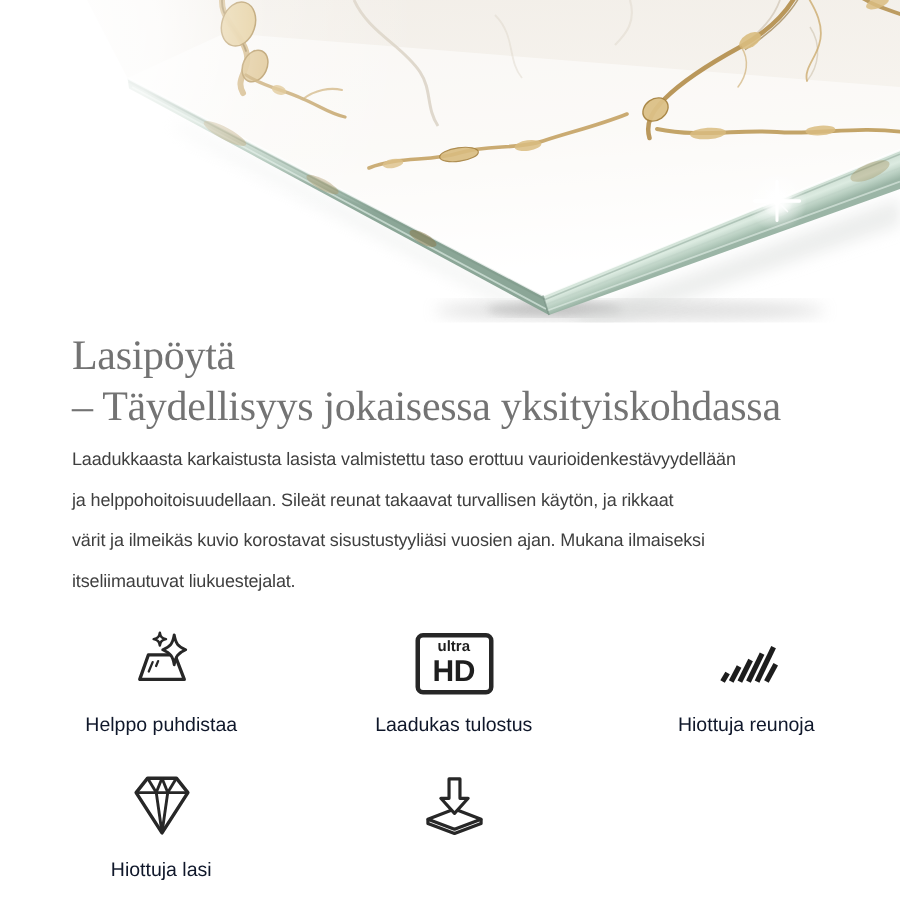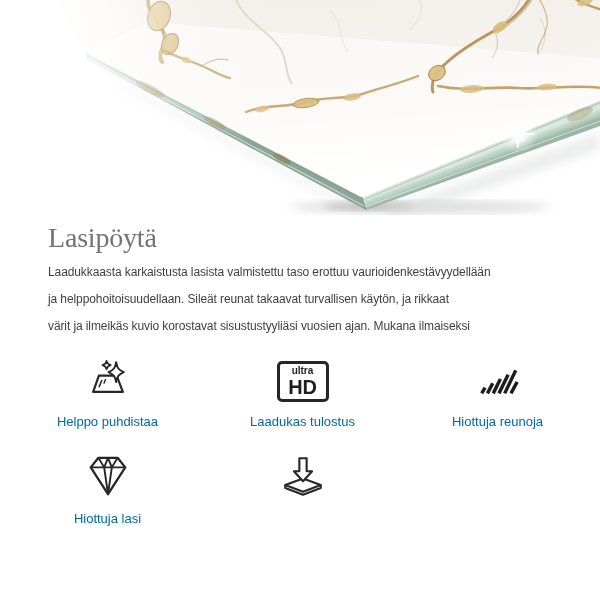--- a/index.html
+++ b/index.html
@@ -19,21 +19,21 @@
   .desc div{
     font-size:12px;line-height:27px;letter-spacing:-0.1px;
     color:#3f3f3f;white-space:nowrap;
   }
   .features{
     display:grid;grid-template-columns:repeat(3,1fr);
     margin:16px 5px 0 10px;row-gap:24px;
   }
   .feature{display:flex;flex-direction:column;align-items:center;}
   .icon-box{height:46px;display:flex;align-items:flex-end;justify-content:center;}
-  .feature .label{margin-top:12px;font-size:13px;color:#0369a1;white-space:nowrap;}
+  .feature .label{margin-top:12px;font-size:13px;color:#0f172a;white-space:nowrap;}
   .icon-svg{display:block;}
   .uhd{
     box-sizing:border-box;width:52px;height:41px;border:3px solid #262626;border-radius:5px;
     display:flex;flex-direction:column;align-items:center;justify-content:center;line-height:1;color:#1e1e1e;
   }
   .uhd-top{font-size:10px;font-weight:700;}
   .uhd-hd{font-size:20px;font-weight:800;margin-top:1px;letter-spacing:-0.3px;}
 </style>
 </head>
 <body>
@@ -146,26 +146,28 @@
     <g stroke="#ffffff" stroke-linecap="round">
       <path d="M503,134 L533,134" stroke-width="2.2"></path>
       <path d="M518,121 L518,147" stroke-width="2"></path>
       <path d="M511,127 L525,141" stroke-width="1" opacity="0.8"></path>
     </g>
     <circle cx="518" cy="134" r="2.6" fill="#ffffff"></circle>
   </svg>
 
   <h1 class="title">
     <span>Lasipöytä</span>
+    <span>– Täydellisyys jokaisessa yksityiskohdassa</span>
   </h1>
 
   <div class="desc">
     <div>Laadukkaasta karkaistusta lasista valmistettu taso erottuu vaurioidenkestävyydellään</div>
     <div>ja helppohoitoisuudellaan. Sileät reunat takaavat turvallisen käytön, ja rikkaat</div>
     <div>värit ja ilmeikäs kuvio korostavat sisustustyyliäsi vuosien ajan. Mukana ilmaiseksi</div>
+    <div>itseliimautuvat liukuestejalat.</div>
   </div>
 
   <div class="features">
 
     <div class="feature">
       <div class="icon-box">
         <svg class="icon-svg" width="46" height="46" viewBox="0 0 48 48" fill="none" stroke="#272727" stroke-width="2.3" stroke-linejoin="round">
           <path d="M14.5,20.5 L8.5,37.5 L39.5,37.5 L33,20.5 Z"></path>
           <path d="M17.5,25.5 L14.8,32" stroke-width="1.6" stroke-linecap="round"></path>
           <path d="M21.3,24.8 L19.9,28.2" stroke-width="1.6" stroke-linecap="round"></path>

